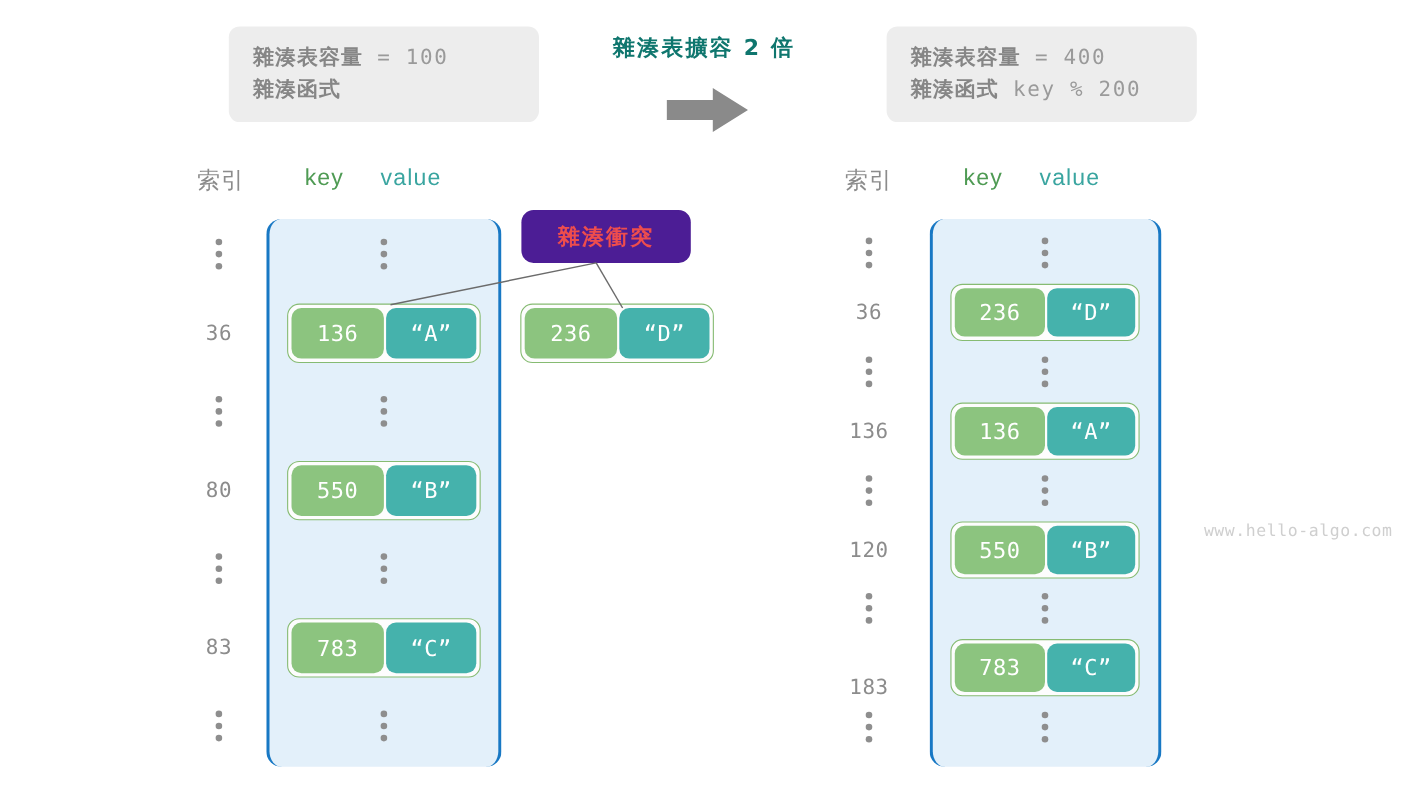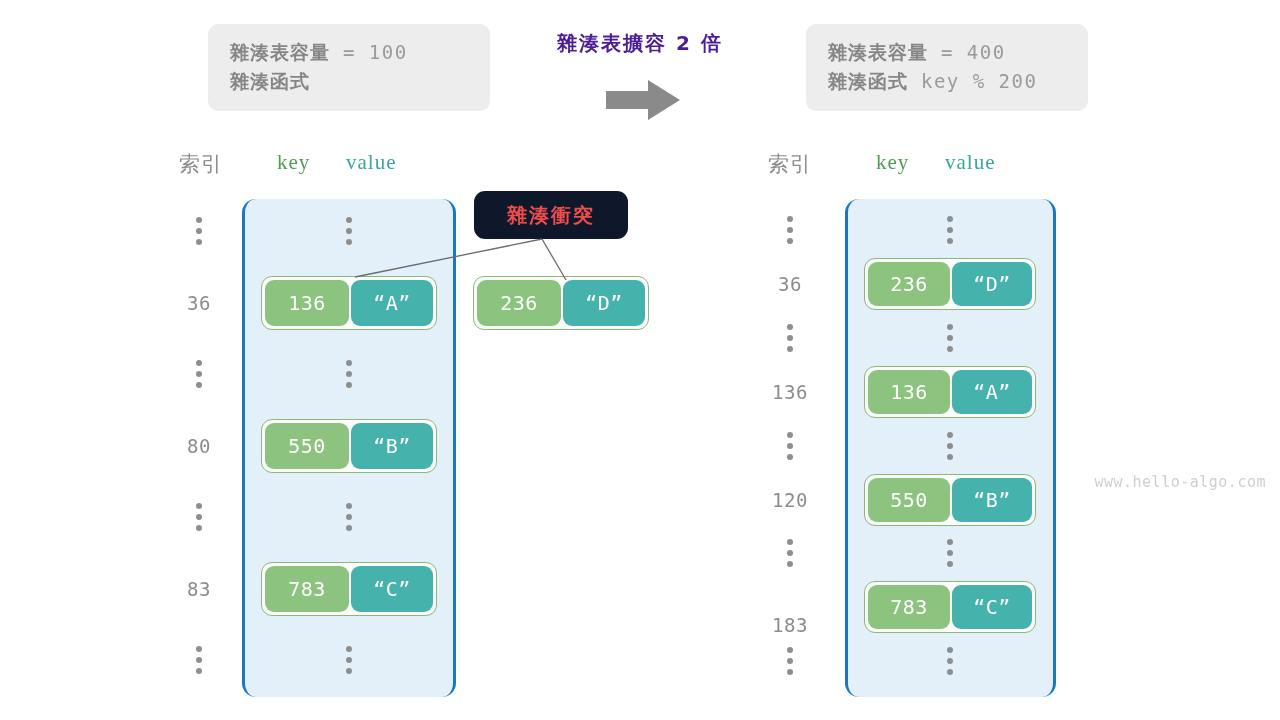--- a/index.html
+++ b/index.html
@@ -43,34 +43,34 @@
   #info-left{left:208px;top:24px;width:282px;}
   #info-right{right:192px;top:24px;width:282px;}
 
   
   .center-title{
     position:absolute;
     left:540px;top:30px;width:200px;
     text-align:center;
     font-weight:bold;
     font-size:20px;
-    color:#4c1d95;
+    color:#0f766e;
     letter-spacing:2px;
     white-space:pre;
   }
   .arrow{
     position:absolute;
     left:606px;top:80px;
     width:74px;height:40px;
   }
 
   
   .col-head{
     position:absolute;
-    font-family:Liberation Serif, serif;
+    font-family:Liberation Sans, sans-serif;
     font-size:21px;
     white-space:pre;
   }
   .head-index{
     color:#8c8c8c;
     font-family:"DejaVu Sans","Liberation Sans",sans-serif;
     letter-spacing:1px;
   }
   .head-key{color:#4f9b54;letter-spacing:1px;}
   .head-value{color:#3aa5a0;letter-spacing:1px;}
@@ -136,21 +136,21 @@
   .kv-left .k{width:84px;height:100%;}
   .kv-left .v{width:82px;height:100%;}
 
   .kv-right{width:172px;height:52px;}
   .kv-right .k{width:82px;height:100%;}
   .kv-right .v{width:80px;height:100%;}
 
   
   .badge{
     position:absolute;
-    background:#0f172a;
+    background:#4c1d95;
     border-radius:11px;
     color:#ee4d4d;
     font-weight:bold;
     font-size:20px;
     letter-spacing:2px;
     display:flex;align-items:center;justify-content:center;
     white-space:pre;
   }
 
   

